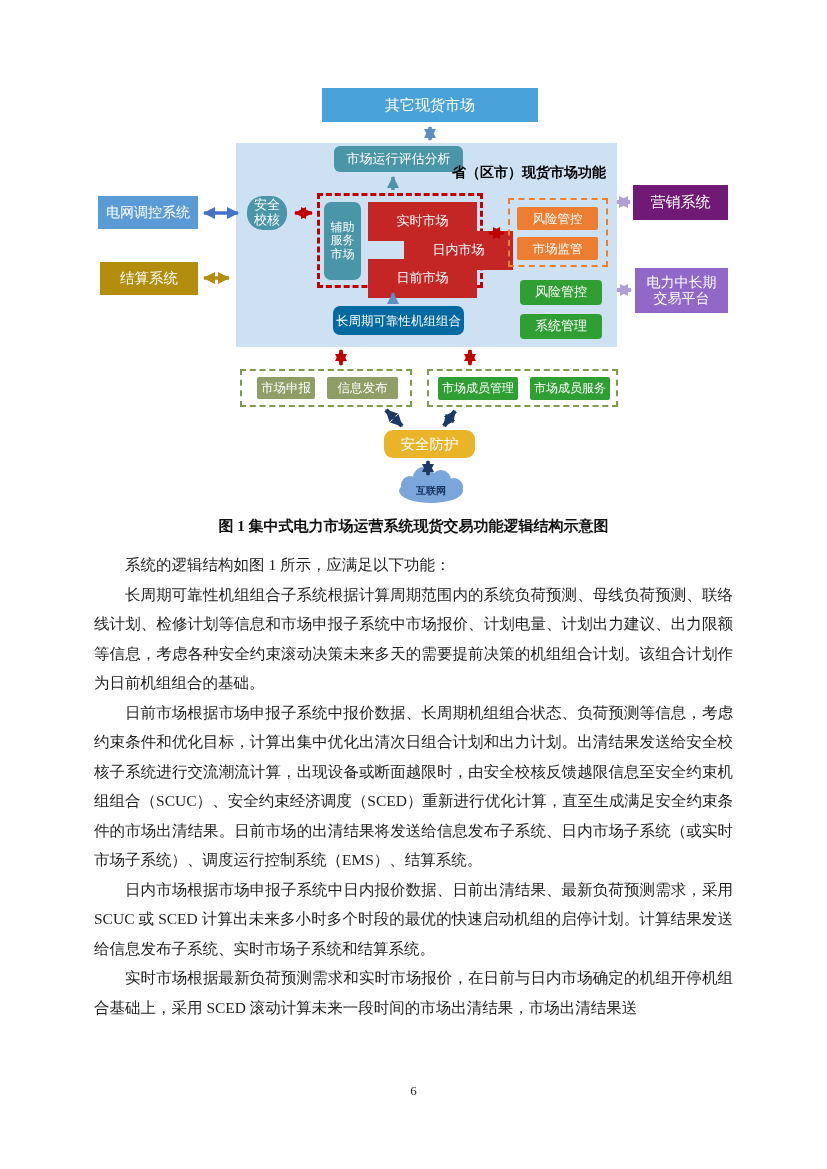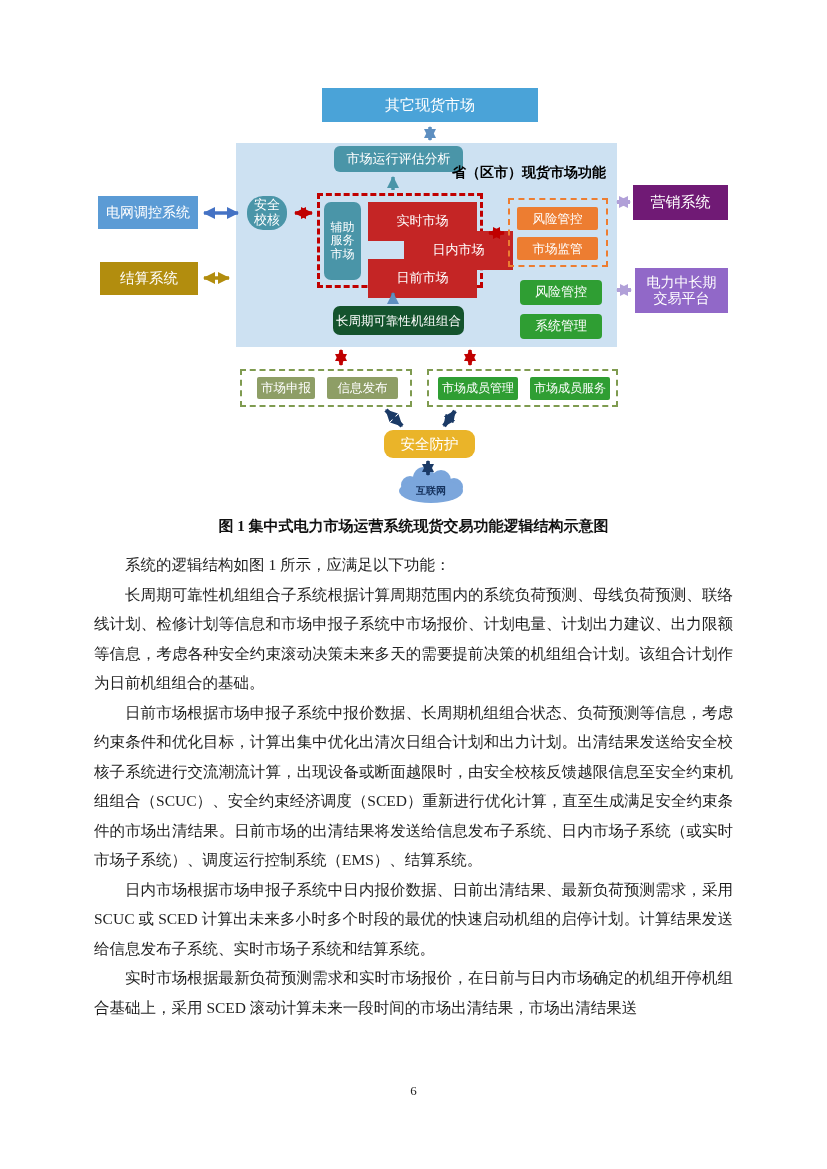--- a/index.html
+++ b/index.html
@@ -27,21 +27,21 @@
   .redbox{width:109px;height:39px;background:#c42525;font-size:13px;left:368px;}
   .rt{top:202px;} .intraday{top:231px;margin-left:36px;} .dayahead{top:259px;}
   .orange-dashed{position:absolute;left:508px;top:198px;width:100px;height:69px;border:2.5px dashed #ed7d31;box-sizing:border-box;}
   .orangebox{left:517px;width:81px;height:23px;background:#ed7d31;font-size:12.5px;border-radius:2px;}
   .risk{top:207px;} .superv{top:237px;}
   .marketing{left:633px;top:185px;width:95px;height:35px;background:#701a75;font-size:15px;}
   .greenbox{background:#2f9e33;border-radius:4px;font-size:13px;}
   .data{left:520px;top:280px;width:82px;height:25px;}
   .sys{left:520px;top:314px;width:82px;height:25px;}
   .midlong{left:635px;top:268px;width:93px;height:45px;background:#9168c8;font-size:14px;}
-  .longterm{left:333px;top:306px;width:131px;height:29px;background:#14532d;border-radius:7px;font-size:12.5px;}
+  .longterm{left:333px;top:306px;width:131px;height:29px;background:#0369a1;border-radius:7px;font-size:12.5px;}
   .olive-dashed{position:absolute;border:2.5px dashed #7f9b50;box-sizing:border-box;}
   .ld{left:240px;top:369px;width:172px;height:38px;}
   .rd{left:427px;top:369px;width:191px;height:38px;}
   .olivebox{background:#8e9e66;font-size:12.5px;border-radius:2px;height:22px;top:377px;}
   .declare{left:257px;width:58px;} .info{left:327px;width:71px;}
   .membox{background:#2f9e33;font-size:12px;border-radius:2px;height:23px;top:377px;}
   .memmgmt{left:438px;width:80px;} .memsrv{left:530px;width:80px;}
   .protect{left:384px;top:430px;width:91px;height:28px;background:#eab429;border-radius:9px;font-size:14.5px;}
   .arrows{position:absolute;left:0;top:0;pointer-events:none;}
   .cloud{position:absolute;left:396px;top:466px;}

